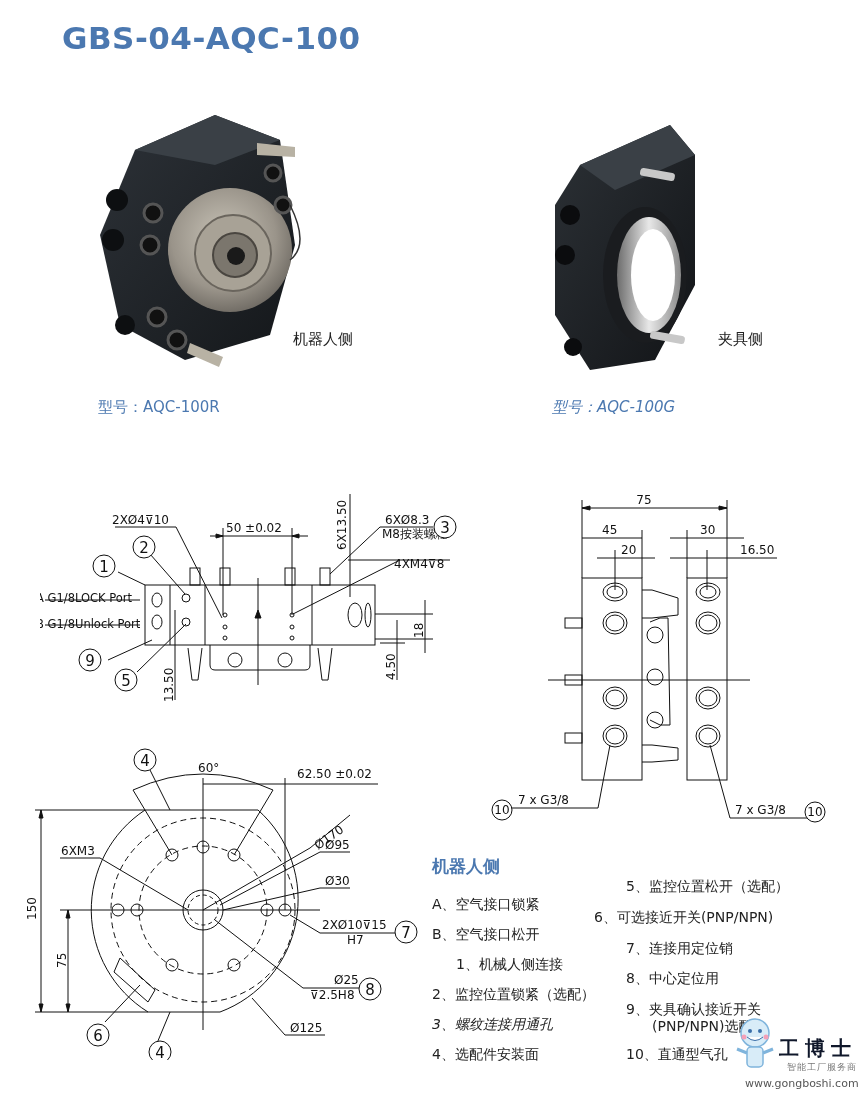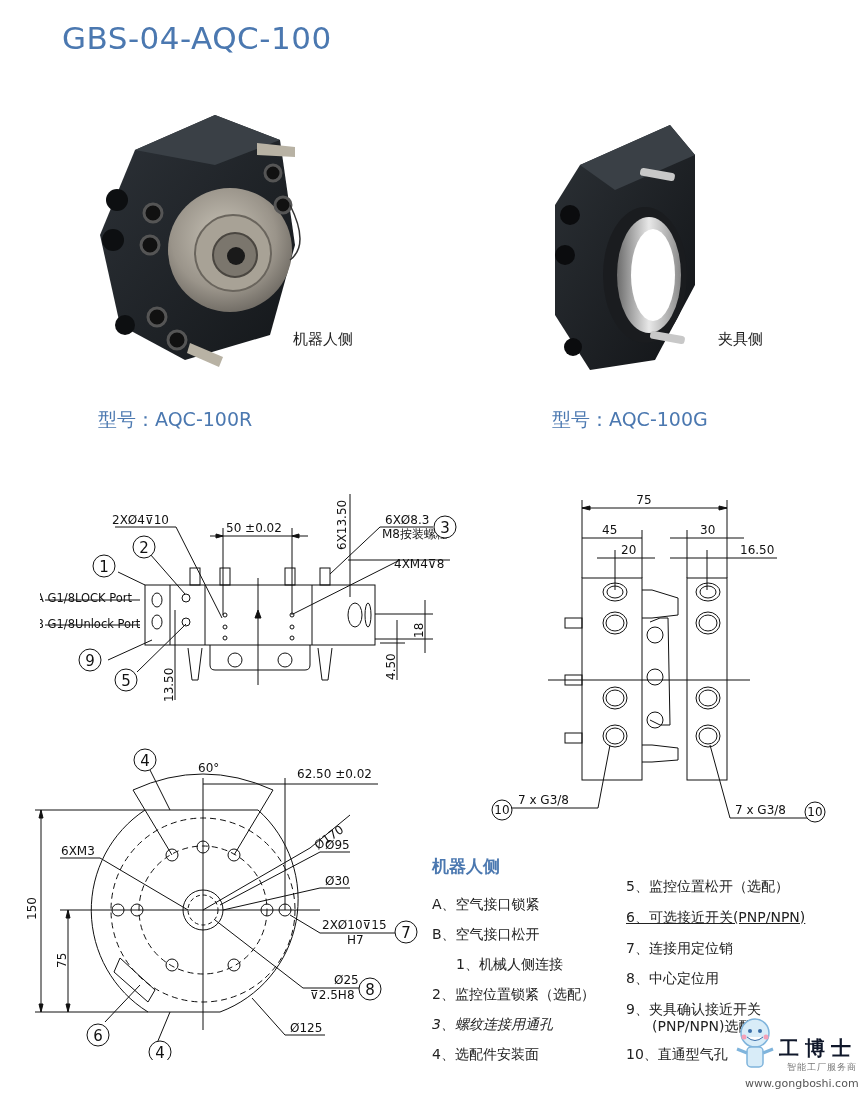--- a/index.html
+++ b/index.html
@@ -1,21 +1,21 @@
 <!DOCTYPE html>
 <html><head>
 <meta charset="utf-8">
 <style>
   * { box-sizing: border-box; margin: 0; padding: 0; }
   html, body { width: 863px; height: 1100px; background: #ffffff; overflow: hidden; }
   body { position: relative; font-family: "DejaVu Sans", "Liberation Sans", sans-serif; color: #222; }
   .abs { position: absolute; }
-  .title { left: 62px; top: 20px; font-size: 31px; font-weight: normal; color: #4b78b0; letter-spacing: 0.5px; }
+  .title { left: 62px; top: 20px; font-size: 31px; font-weight: bold; color: #4b78b0; letter-spacing: 0.5px; }
   .side-label { font-size: 15px; color: #222; }
-  .model { font-size: 19px; color: #4b78b0; margin-top: 9px; }
+  .model { font-size: 15px; color: #4b78b0; }
   svg text { font-family: "DejaVu Sans", "Liberation Sans", sans-serif; fill: #111; }
   .legend-title { left: 432px; top: 855px; font-size: 17px; color: #4b78b0; font-weight: bold; }
   .legend-item { font-size: 14px; color: #222; white-space: nowrap; }
   .wm-name { font-size: 20px; color: #0f172a; font-weight: bold; letter-spacing: 6px; }
   .wm-sub { font-size: 9px; color: #777; letter-spacing: 1px; }
   .wm-url { font-size: 11px; color: #555; }
 </style>
 </head>
 <body>
 
@@ -76,21 +76,21 @@
     <ellipse cx="104" cy="160" rx="32" ry="58" fill="url(#ring)"></ellipse>
     <ellipse cx="108" cy="160" rx="22" ry="46" fill="#fff"></ellipse>
     <circle cx="25" cy="100" r="10" fill="#0b0c0e"></circle>
     <circle cx="20" cy="140" r="10" fill="#0b0c0e"></circle>
     <circle cx="28" cy="232" r="9" fill="#0b0c0e"></circle>
     <rect x="95" y="55" width="35" height="8" rx="3" fill="#c8c8c8" transform="rotate(10 110 59)"></rect>
     <rect x="105" y="218" width="35" height="8" rx="3" fill="#c8c8c8" transform="rotate(10 120 222)"></rect>
   </svg>
 </div>
 <div class="abs side-label" style="left:718px; top:330px;">夹具侧</div>
-<div class="abs model" style="left:552px; top:398px;">型号：AQC-100G</div>
+<div class="abs model" style="left:552px; top:398px;font-style:italic;">型号：AQC-100G</div>
 
 <div class="abs" style="left:40px; top:490px; width:460px; height:220px;">
   <svg width="460" height="220" viewBox="0 0 460 220" font-size="12">
     <g stroke="#111" fill="none" stroke-width="1">
       <rect x="105" y="95" width="230" height="60"></rect>
       <line x1="130" y1="95" x2="130" y2="155"></line>
       <line x1="165" y1="95" x2="165" y2="155"></line>
       <line x1="272" y1="95" x2="272" y2="155"></line>
       <rect x="150" y="78" width="10" height="17"></rect>
         <rect x="180" y="78" width="10" height="17"></rect>
@@ -319,21 +319,21 @@
 
 <div class="abs legend-title">机器人侧</div>
 <div class="abs legend-item" style="left:432px; top:896px;text-align:center;">A、空气接口锁紧</div>
 <div class="abs legend-item" style="left:432px; top:926px;">B、空气接口松开</div>
 <div class="abs legend-item" style="left:456px; top:956px;">1、机械人侧连接</div>
 <div class="abs legend-item" style="left:432px; top:986px;">2、监控位置锁紧（选配）</div>
 <div class="abs legend-item" style="left:432px; top:1016px;font-style:italic;">3、螺纹连接用通孔</div>
 <div class="abs legend-item" style="left:432px; top:1046px;">4、选配件安装面</div>
 
 <div class="abs legend-item" style="left:626px; top:878px;">5、监控位置松开（选配）</div>
-<div class="abs legend-item" style="left:626px; top:909px;text-decoration:underline;">6、可选接近开关(PNP/NPN)</div>
+<div class="abs legend-item" style="left:594px; top:909px;">6、可选接近开关(PNP/NPN)</div>
 <div class="abs legend-item" style="left:626px; top:940px;">7、连接用定位销</div>
 <div class="abs legend-item" style="left:626px; top:970px;">8、中心定位用</div>
 <div class="abs legend-item" style="left:626px; top:1001px;">9、夹具确认接近开关</div>
 <div class="abs legend-item" style="left:652px; top:1018px;">(PNP/NPN)选配</div>
 <div class="abs legend-item" style="left:626px; top:1046px;">10、直通型气孔</div>
 
 <div class="abs" style="left:735px; top:1015px; width:128px; height:85px;">
   <svg class="abs" width="40" height="60" viewBox="0 0 40 60" style="left:0; top:2px;">
     <circle cx="20" cy="16" r="14" fill="#d8ecf8" stroke="#7fb4dc" stroke-width="1.5"></circle>
     <circle cx="15" cy="14" r="2" fill="#3a6ea8"></circle>

